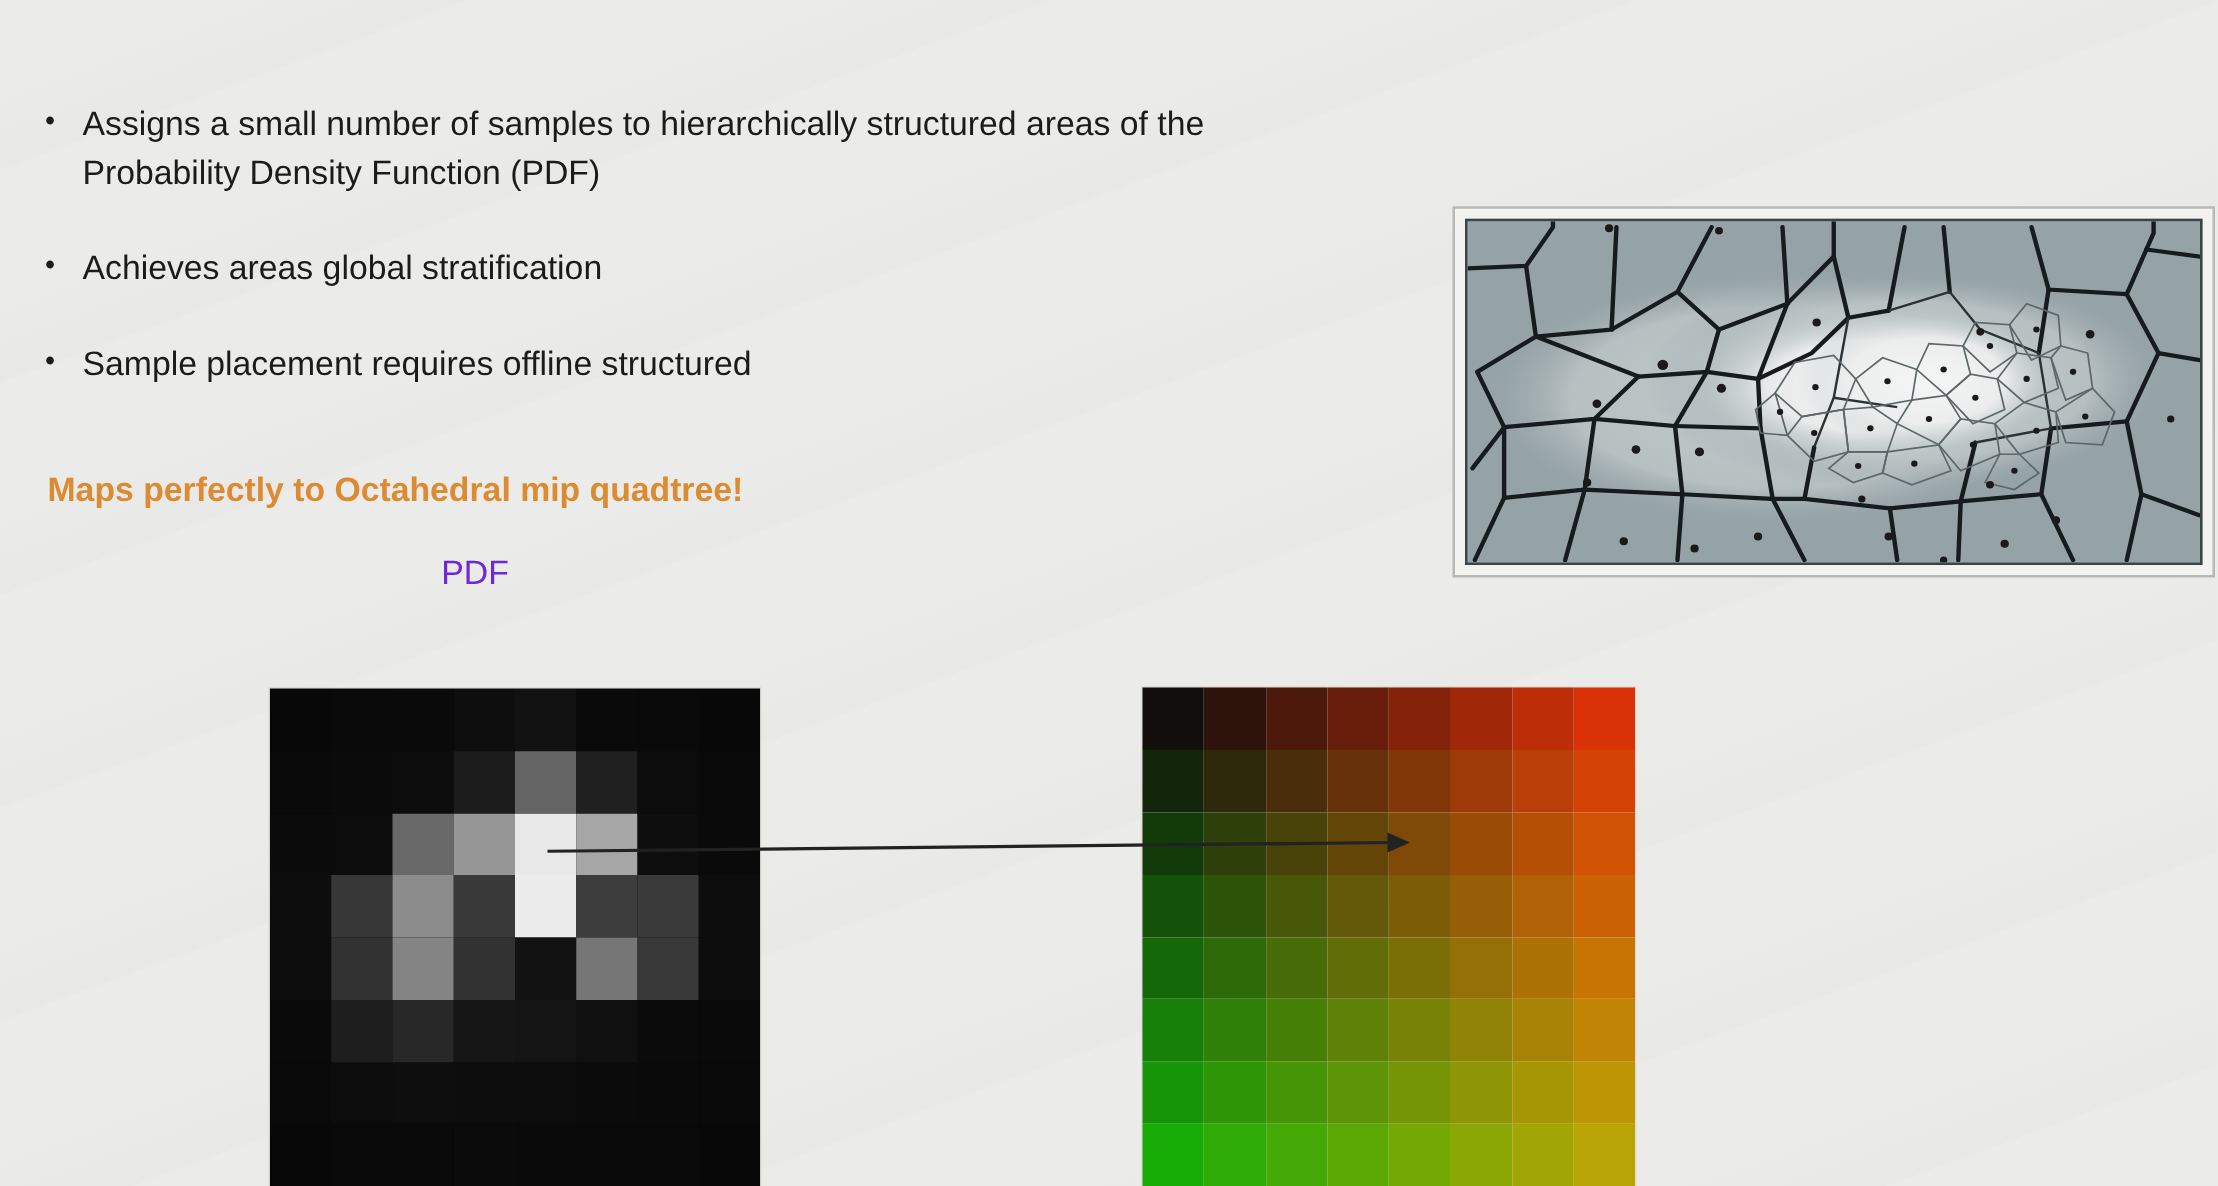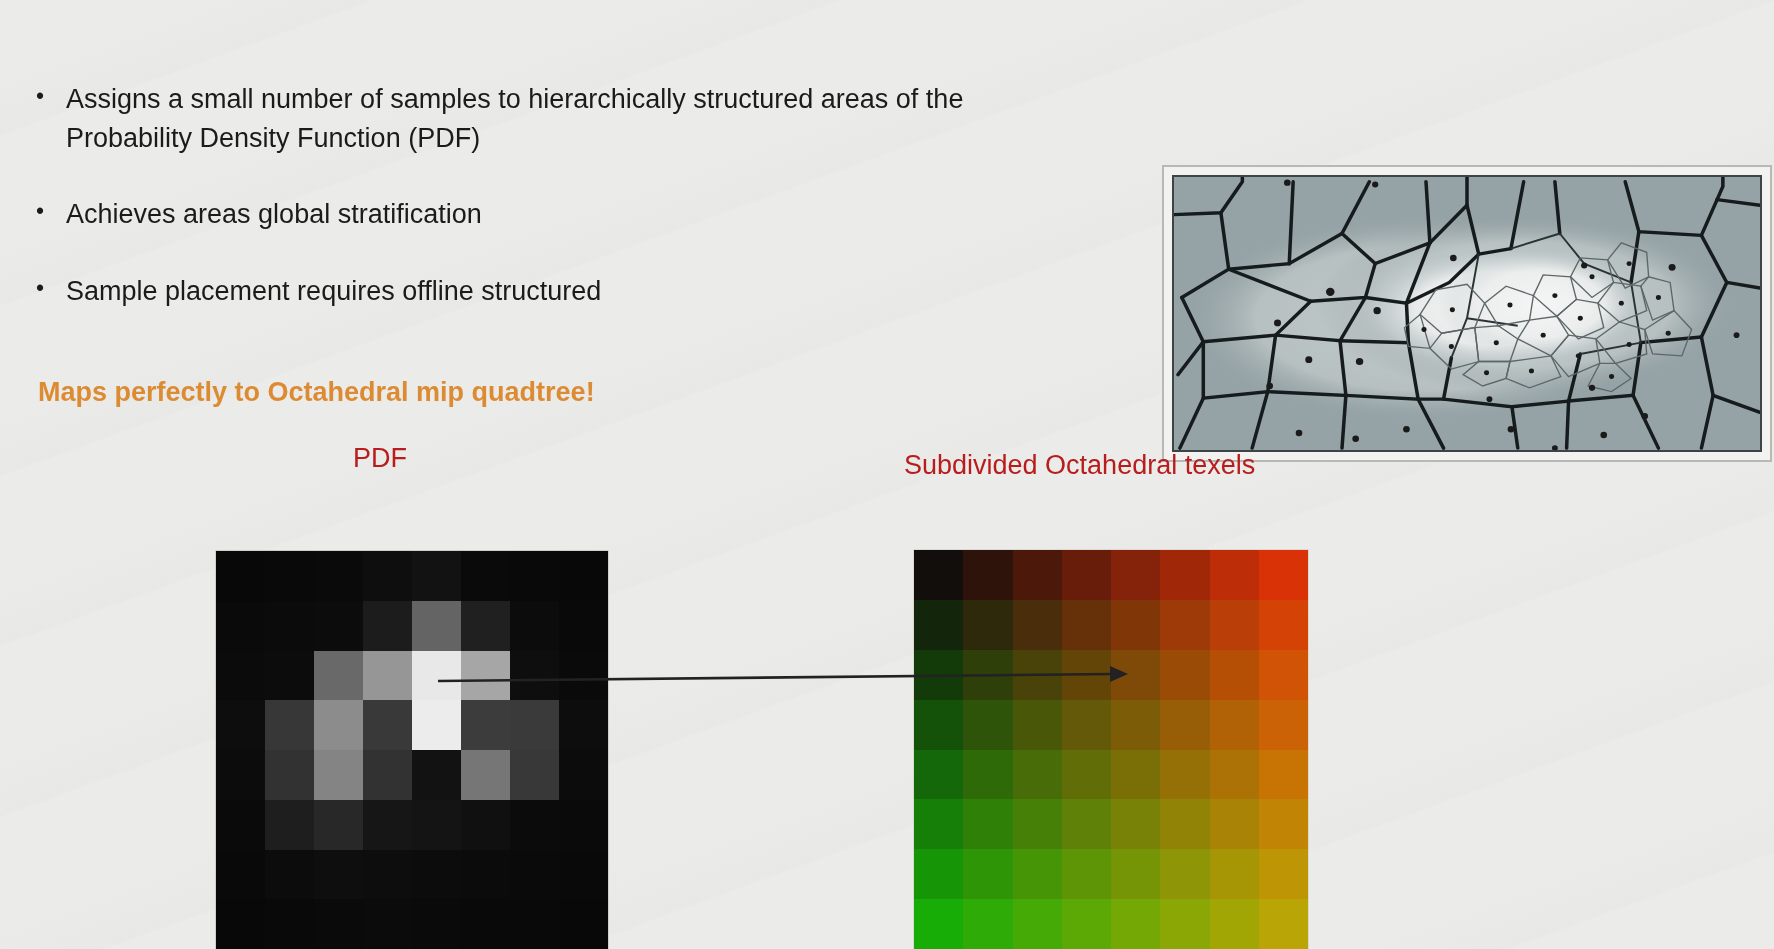--- a/index.html
+++ b/index.html
@@ -98,21 +98,21 @@
     border: 2px solid #3d4446;
     box-sizing: border-box;
     overflow: hidden;
   }
   #voronoi-svg { display: block; width: 100%; height: 100%; }
 
   
   .img-caption {
     position: absolute;
     font-size: 27px;
-    color: #b91c1c;
+    color: #6d28d9;
     white-space: nowrap;
   }
   #caption-pdf { left: 353px; top: 443px; }
   #caption-texels { left: 904px; top: 450px; }
 
   
   #pdf-grid {
     position: absolute;
     left: 216px;
     top: 551px;
@@ -308,21 +308,20 @@
           <circle cx="506" cy="166" r="2.6"></circle>
           <circle cx="320" cy="208" r="2.6"></circle>
           <circle cx="448" cy="212" r="2.6"></circle>
           <circle cx="256" cy="162" r="2.6"></circle>
         </g>
       </svg>
     </div>
   </div>
 
   <div class="img-caption" id="caption-pdf">PDF</div>
-  <div class="img-caption" id="caption-texels">Subdivided Octahedral texels</div>
 
   <div id="pdf-grid" style="background: rgb(11, 11, 11);">
       <div style="background: rgb(8, 8, 8);"></div>
       <div style="background: rgb(9, 9, 9);"></div>
       <div style="background: rgb(10, 10, 10);"></div>
       <div style="background: rgb(14, 14, 14);"></div>
       <div style="background: rgb(18, 18, 18);"></div>
       <div style="background: rgb(10, 10, 10);"></div>
       <div style="background: rgb(9, 9, 9);"></div>
       <div style="background: rgb(8, 8, 8);"></div>

